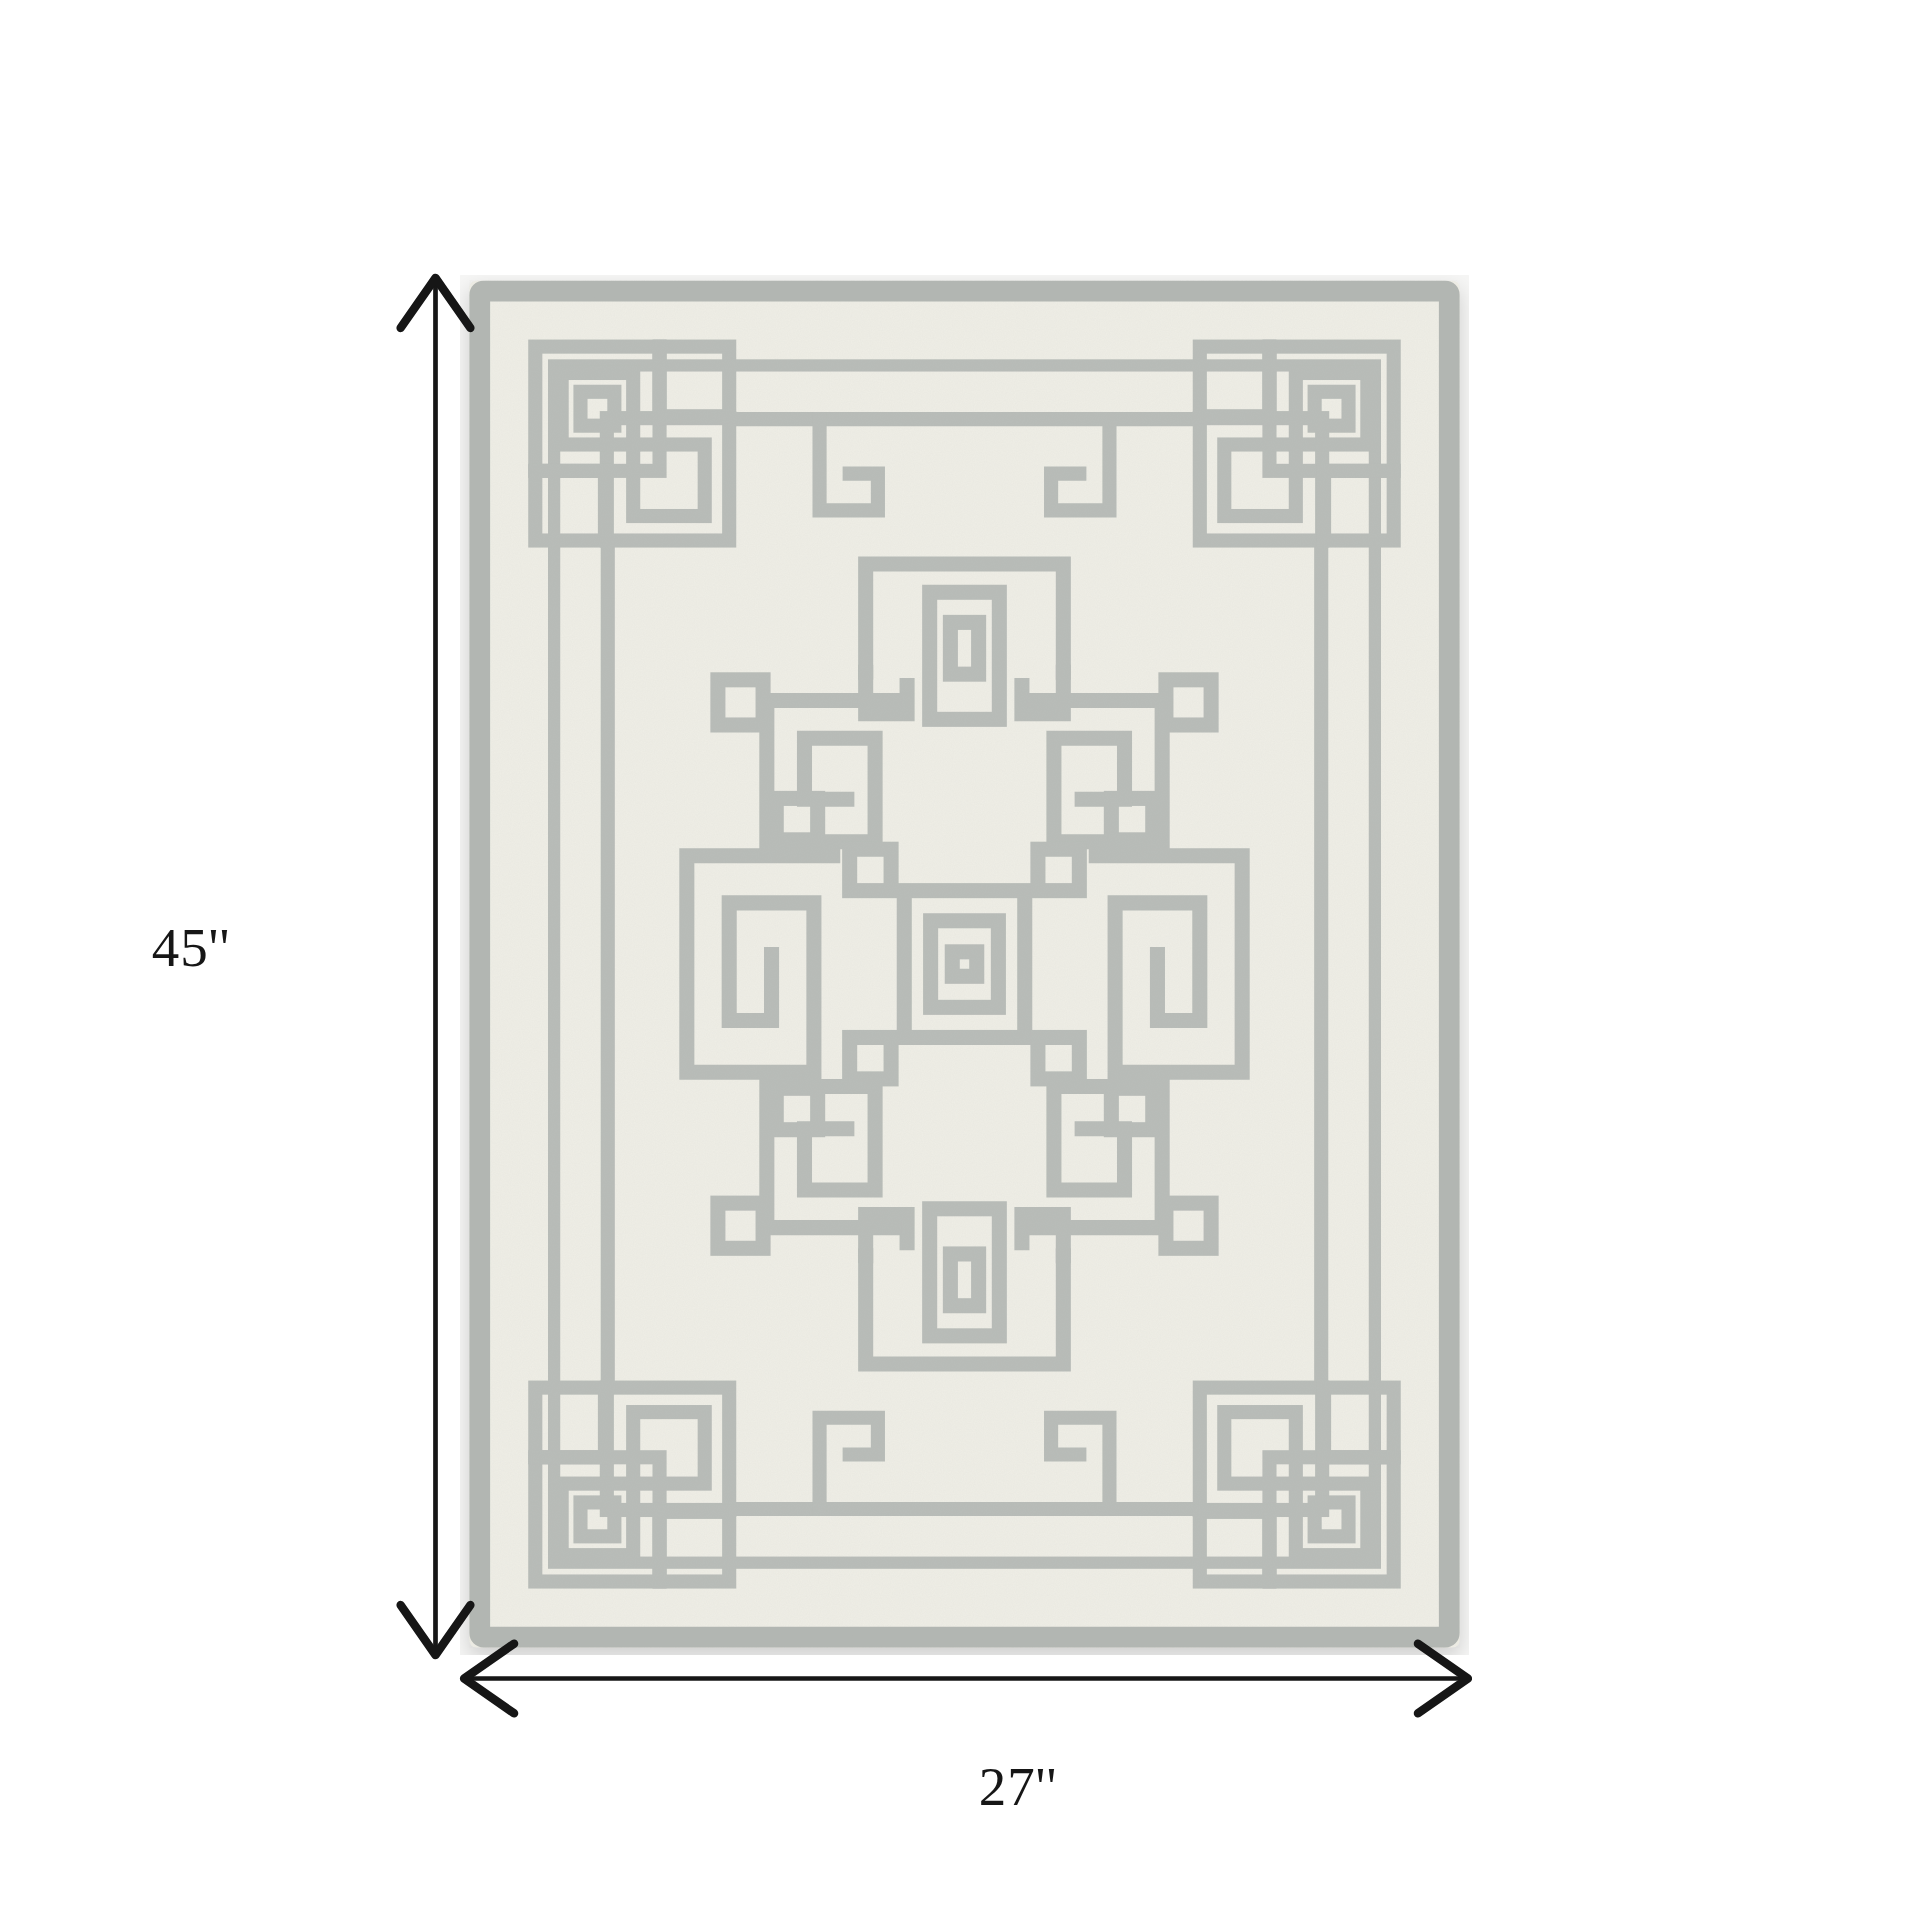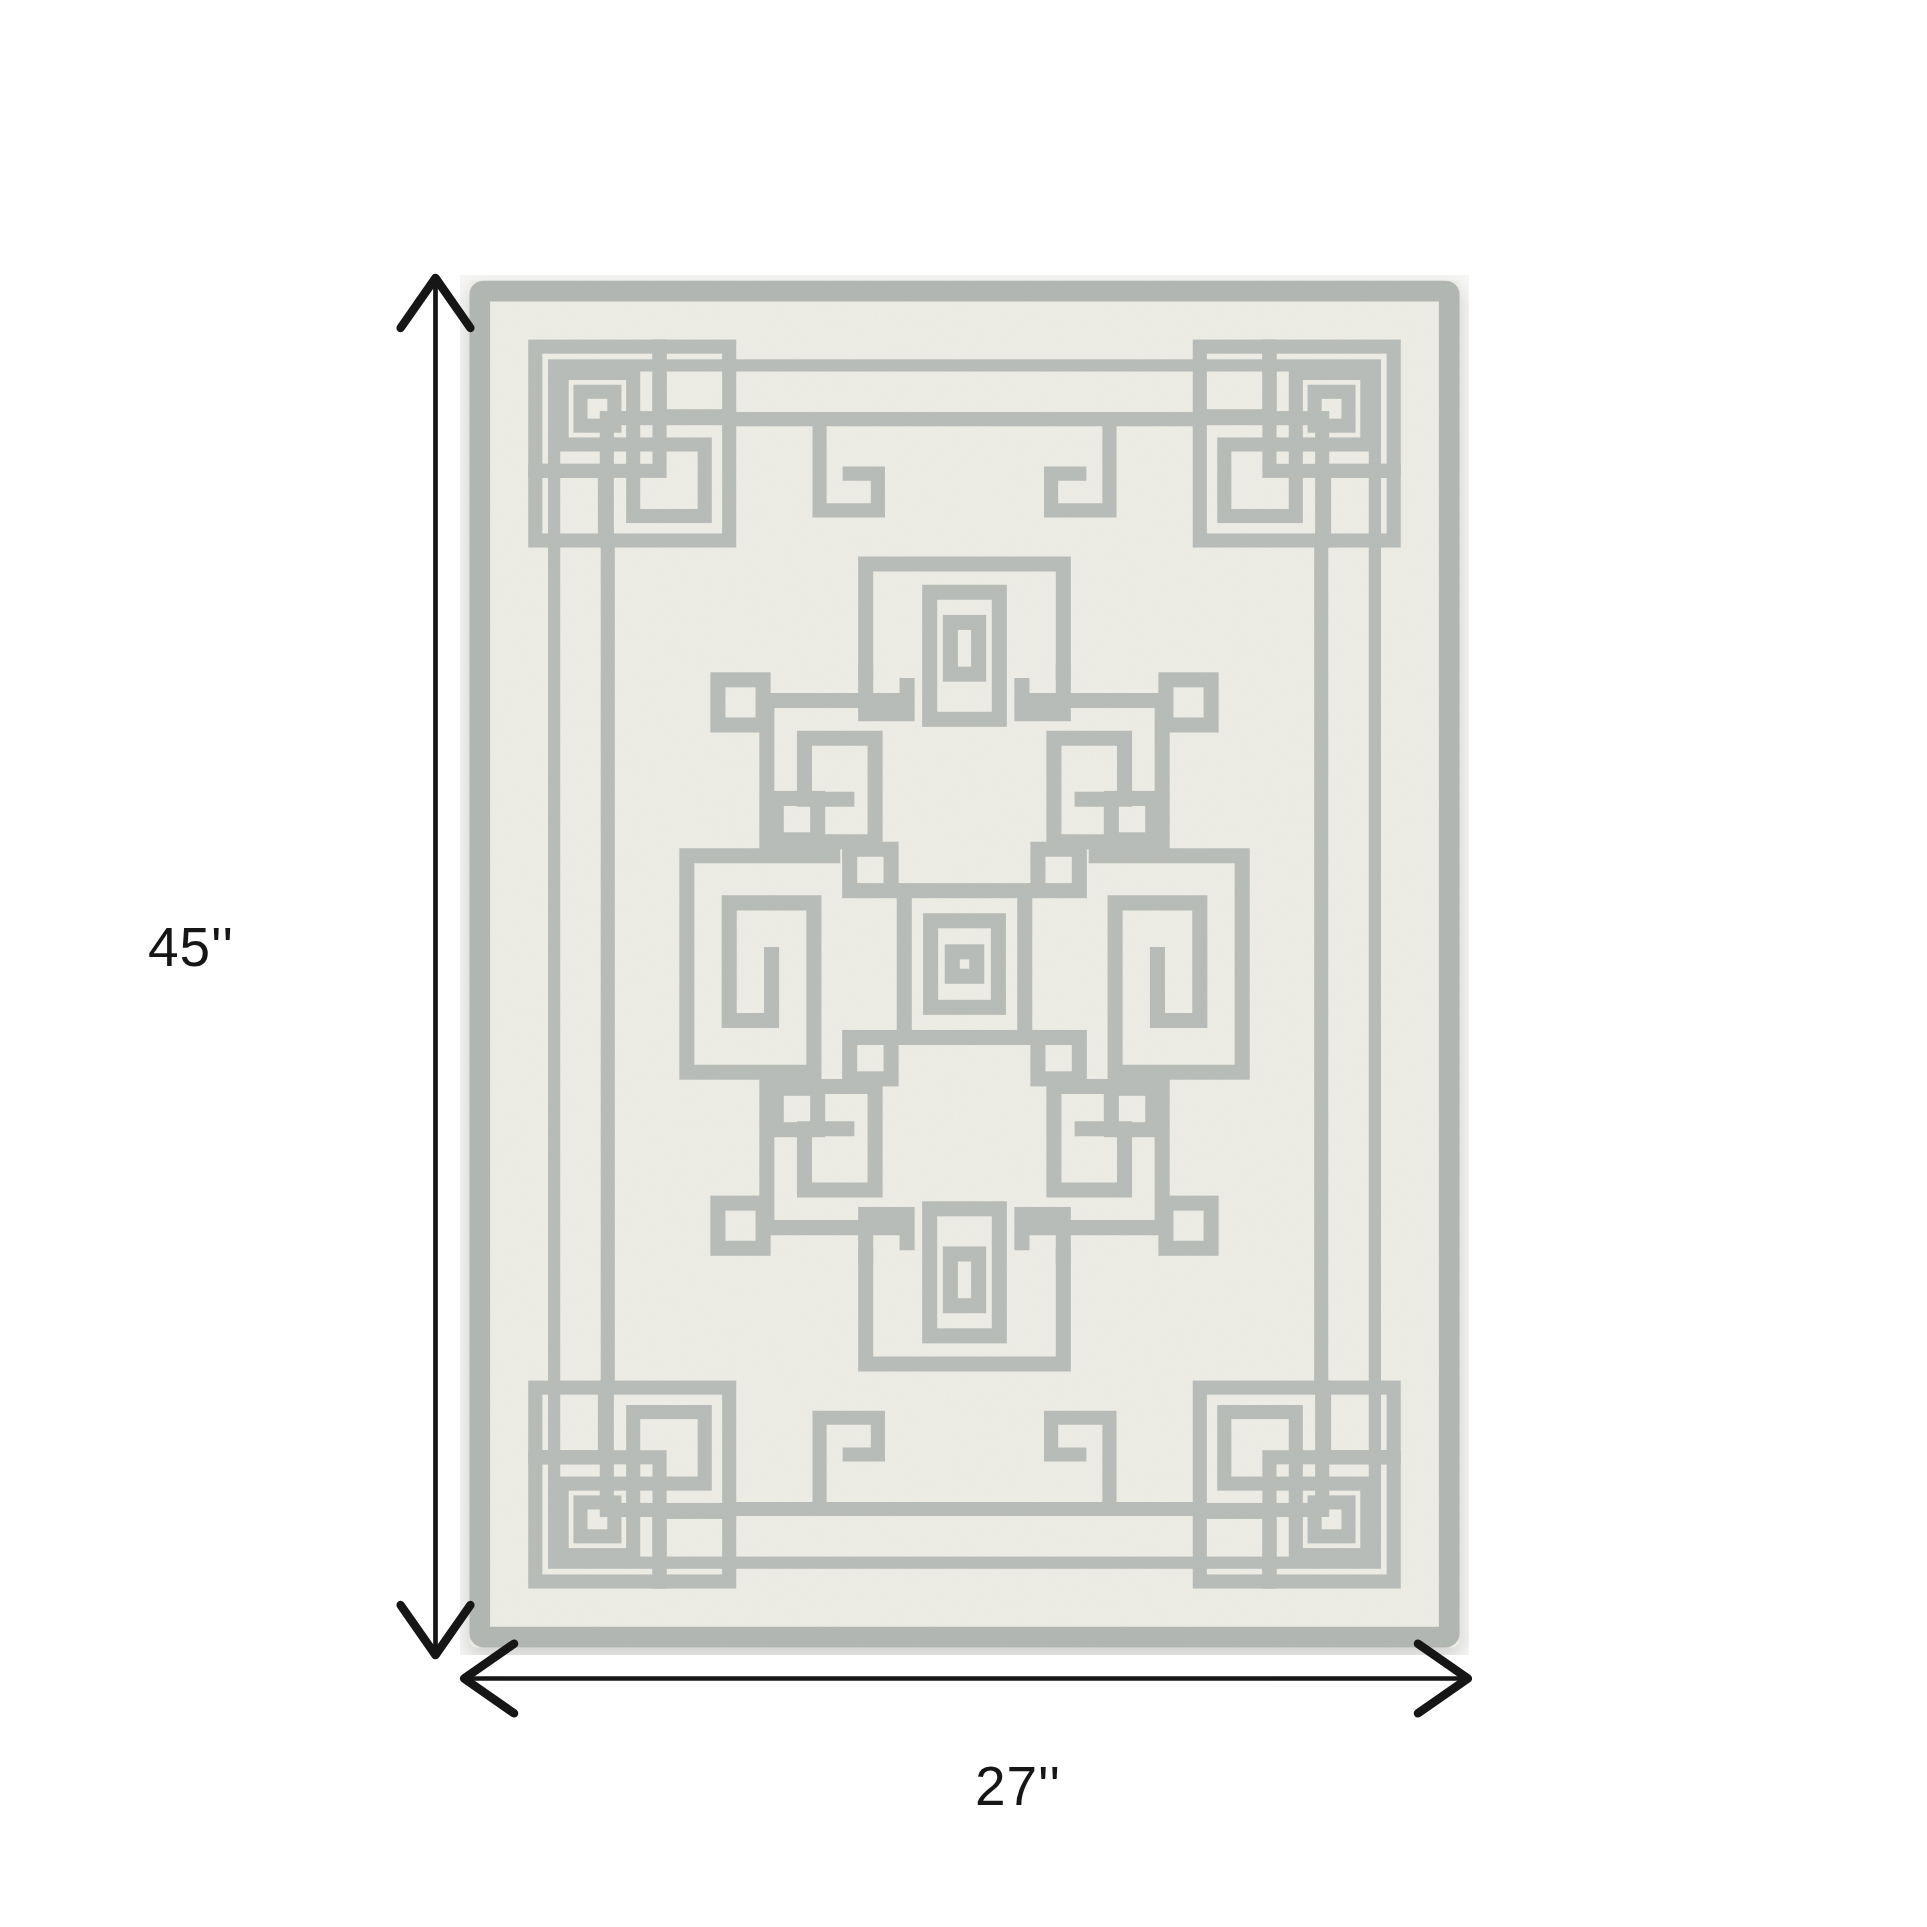--- a/index.html
+++ b/index.html
@@ -1,21 +1,21 @@
 <!DOCTYPE html>
 <html style="font-size:15px"><head>
 <meta charset="utf-8">
 <style>
   html,body{margin:0;padding:0;background:#ffffff;}
   .canvas{
     position:relative;
     width:1928px;height:1928px;
     background:#ffffff;
     overflow:hidden;
-    font-family:Liberation Sans, sans-serif;
+    font-family:Liberation Serif, serif;
   }
   .photo-wrap{
     position:absolute;
     left:460px;top:275px;
     width:1009px;height:1380px;
   }
   .photo-wrap svg{display:block;}
   .dim-arrow{position:absolute;}
   .dim-label{
     position:absolute;

